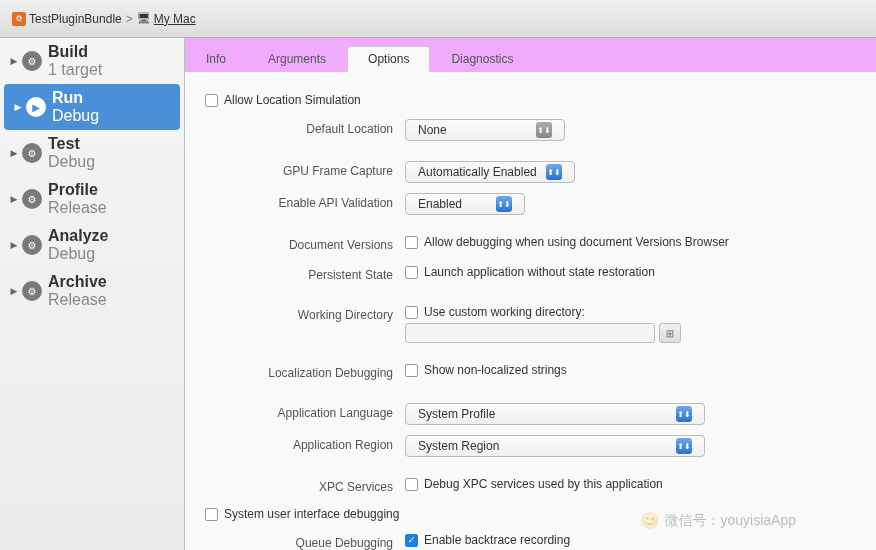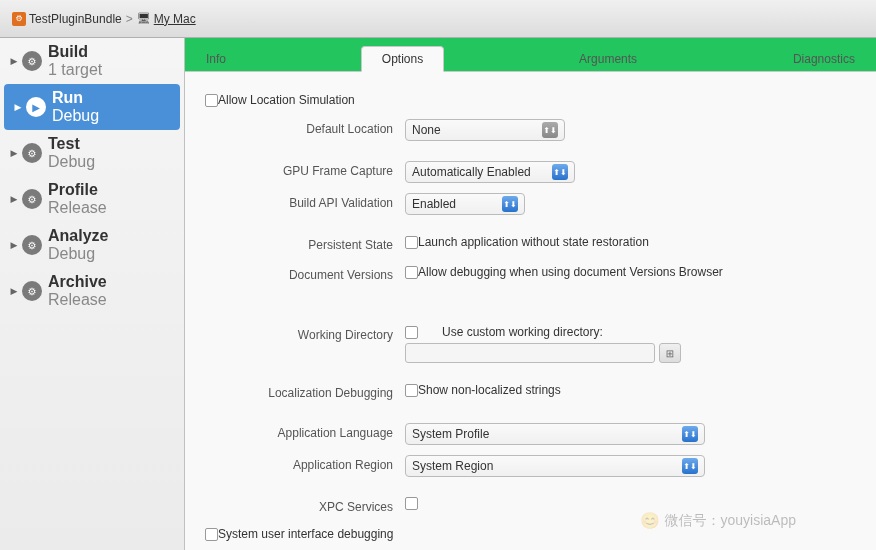--- a/index.html
+++ b/index.html
@@ -97,25 +97,25 @@
       flex: 1;
       background: #f9f9f9;
       display: flex;
       flex-direction: column;
       overflow: hidden;
     }
 
     
     .tab-bar {
       display: flex;
-      justify-content: space-between;
+      justify-content: flex-start;
       padding: 8px 0 0;
-      background: #22c55e;
+      background: #f0abfc;
       border-bottom: 1px solid #c8c8c8;
-      gap: 8px;
+      gap: 0;
     }
     .tab {
       padding: 5px 20px;
       cursor: pointer;
       font-size: 12px;
       color: #555;
       border: 1px solid transparent;
       border-radius: 4px 4px 0 0;
       margin-bottom: -1px;
     }
@@ -146,20 +146,21 @@
       padding-right: 12px;
       color: #555;
       font-size: 12px;
       line-height: 20px;
       flex-shrink: 0;
     }
     .setting-control {
       display: flex;
       align-items: center;
       flex: 1;
+      gap: 6px;
       flex-wrap: wrap;
     }
     .setting-control label {
       font-size: 12px;
       color: #333;
       display: flex;
       align-items: center;
       gap: 4px;
     }
 
@@ -185,21 +186,21 @@
       font-size: 9px;
     }
 
     
     .dropdown {
       display: flex;
       align-items: center;
       background: linear-gradient(to bottom, #fafafa, #f0f0f0);
       border: 1px solid #bbb;
       border-radius: 4px;
-      padding: 2px 6px;
+      padding: 2px 12px;
       font-size: 12px;
       cursor: pointer;
       min-width: 120px;
     }
     .dropdown-text {
       flex: 1;
       color: #333;
     }
     .dropdown-arrow {
       width: 16px;
@@ -341,25 +342,25 @@
     </div>
 
   </div>
 
   <div class="content">
 
     <div class="tab-bar">
       <div class="tab">
         <span>Info</span>
       </div>
+      <div class="tab">
+        <span>Arguments</span>
+      </div>
       <div class="tab active">
         <span>Options</span>
-      </div>
-      <div class="tab">
-        <span>Arguments</span>
       </div>
       <div class="tab">
         <span>Diagnostics</span>
       </div>
     </div>
 
     <div class="settings-body">
 
       <div class="setting-row">
         <div class="setting-control">
@@ -384,53 +385,53 @@
         <div class="setting-label">GPU Frame Capture</div>
         <div class="setting-control">
           <div class="dropdown" style="min-width:170px;">
             <span class="dropdown-text">Automatically Enabled</span>
             <div class="dropdown-arrow">⬆⬇</div>
           </div>
         </div>
       </div>
 
       <div class="setting-row">
-        <div class="setting-label">Build API Validation</div>
+        <div class="setting-label">Enable API Validation</div>
         <div class="setting-control">
           <div class="dropdown" style="min-width:120px;">
             <span class="dropdown-text">Enabled</span>
             <div class="dropdown-arrow">⬆⬇</div>
           </div>
         </div>
       </div>
 
       <div class="section-divider"></div>
 
       <div class="setting-row">
+        <div class="setting-label">Document Versions</div>
+        <div class="setting-control">
+          <div class="checkbox"></div>
+          <label>Allow debugging when using document Versions Browser</label>
+        </div>
+      </div>
+
+      <div class="setting-row">
         <div class="setting-label">Persistent State</div>
         <div class="setting-control">
           <div class="checkbox"></div>
           <label>Launch application without state restoration</label>
         </div>
       </div>
 
-      <div class="setting-row">
-        <div class="setting-label">Document Versions</div>
-        <div class="setting-control">
-          <div class="checkbox"></div>
-          <label>Allow debugging when using document Versions Browser</label>
-        </div>
-      </div>
-
       <div class="section-divider"></div>
 
-      <div class="setting-row" style="align-items:flex-start;margin-top:20px;">
+      <div class="setting-row" style="align-items:flex-start;">
         <div class="setting-label">Working Directory</div>
         <div class="setting-control" style="flex-direction:column; align-items:flex-start; gap:4px;">
-          <div style="display:flex;align-items:flex-end;gap:24px;">
+          <div style="display:flex;align-items:flex-end;gap:6px;">
             <div class="checkbox"></div>
             <label>Use custom working directory:</label>
           </div>
           <div style="display:flex;align-items:center;gap:4px;">
             <input type="text" class="text-input" style="min-width: 250px; background: rgb(245, 245, 245); color: rgb(170, 170, 170);" value="">
             <div class="folder-button" title="Browse">⊞</div>
           </div>
         </div>
       </div>
 
@@ -465,20 +466,21 @@
           </div>
         </div>
       </div>
 
       <div class="section-divider"></div>
 
       <div class="setting-row">
         <div class="setting-label">XPC Services</div>
         <div class="setting-control">
           <div class="checkbox"></div>
+          <label>Debug XPC services used by this application</label>
         </div>
       </div>
 
       <div class="setting-row">
         <div class="setting-control">
           <div class="checkbox"></div>
           <label>System user interface debugging</label>
         </div>
       </div>
 

